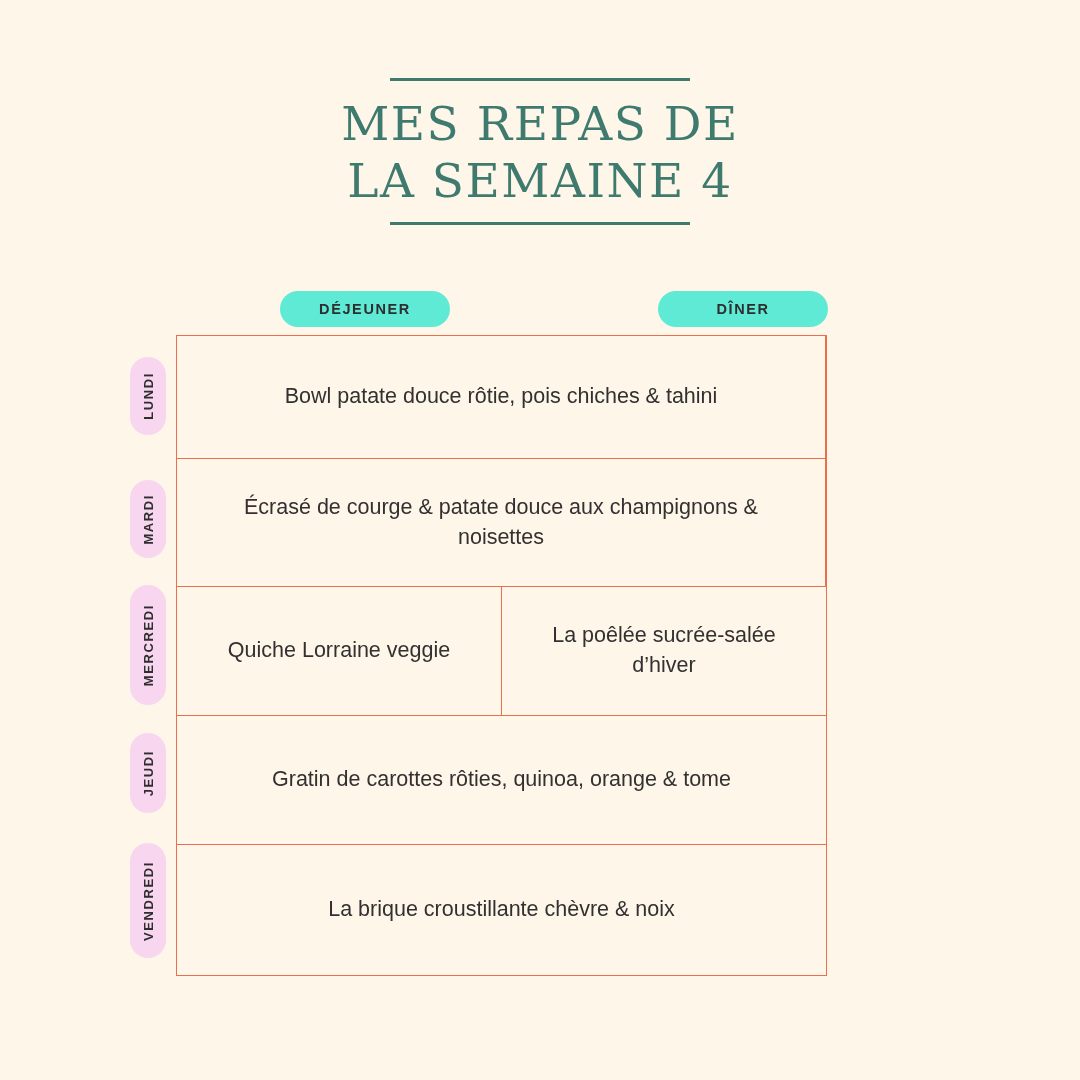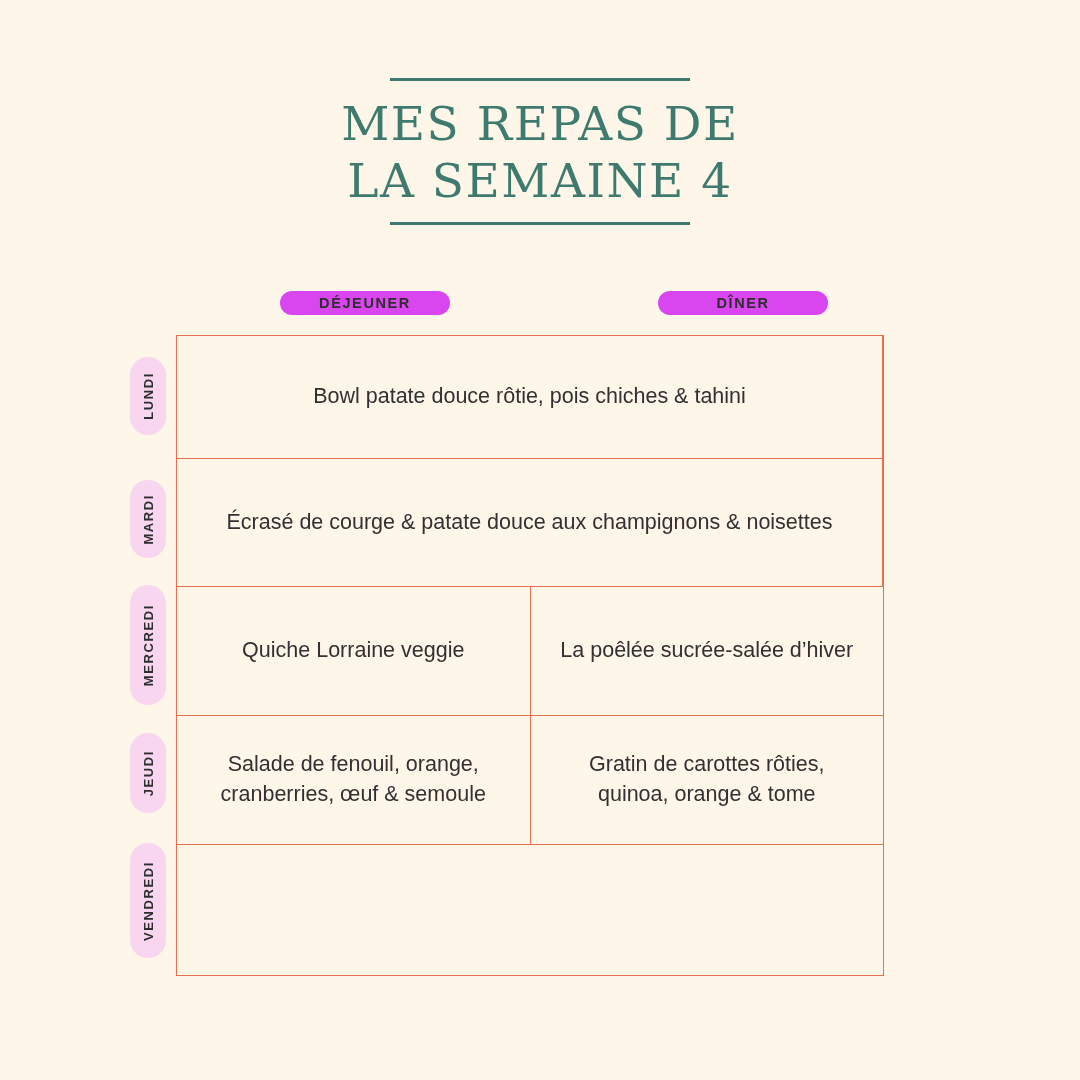--- a/index.html
+++ b/index.html
@@ -56,23 +56,23 @@
     left: 176px;
     width: 756px;
     display: flex;
   }
   .col-head-cell {
     flex: 1 1 0;
     display: flex;
     justify-content: center;
   }
   .pill {
-    background: #d946ef;
+    background: #5eead4;
     border-radius: 20px;
-    height: 24px;
+    height: 36px;
     min-width: 170px;
     display: flex;
     align-items: center;
     justify-content: center;
     font-size: 14.5px;
     letter-spacing: 1.6px;
     font-weight: 700;
     color: #2e2e2e;
     text-transform: uppercase;
   }
@@ -104,21 +104,21 @@
     color: #2e2e2e;
     text-transform: uppercase;
     white-space: nowrap;
   }
 
   
   .table {
     position: absolute;
     left: 176px;
     top: 335px;
-    width: 708px;
+    width: 651px;
     border: 1.5px solid #e8704f;
     box-sizing: border-box;
   }
   .row {
     display: flex;
     border-bottom: 1.5px solid #e8704f;
   }
   .row:last-child { border-bottom: none; }
   .cell {
     flex: 1 1 0;
@@ -186,22 +186,22 @@
     <div class="row" style="height:127px;gap:34px;">
       <div class="cell left">Écrasé de courge &amp; patate douce aux champignons &amp; noisettes</div>
     </div>
 
     <div class="row" style="height:128px;">
       <div class="cell left">Quiche Lorraine veggie</div>
       <div class="cell">La poêlée sucrée-salée d’hiver</div>
     </div>
 
     <div class="row" style="height:128px;">
-      <div class="cell left">Salade de fenouil, orange, cranberries, œuf &amp; semoule</div>
       <div class="cell">Gratin de carottes rôties, quinoa, orange &amp; tome</div>
     </div>
 
     <div class="row" style="height:130px;">
+      <div class="cell">La brique croustillante chèvre &amp; noix</div>
     </div>
 
   </div>
 
 </div>
 
 </body></html>

